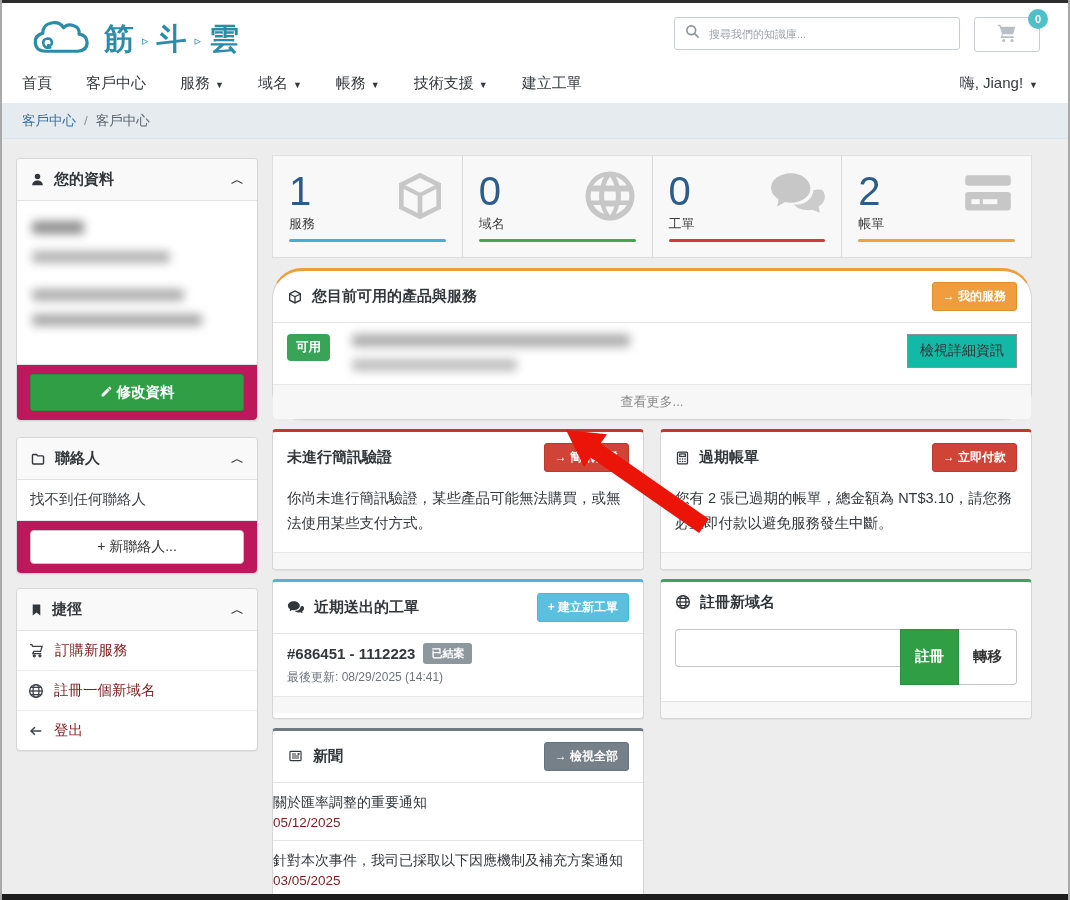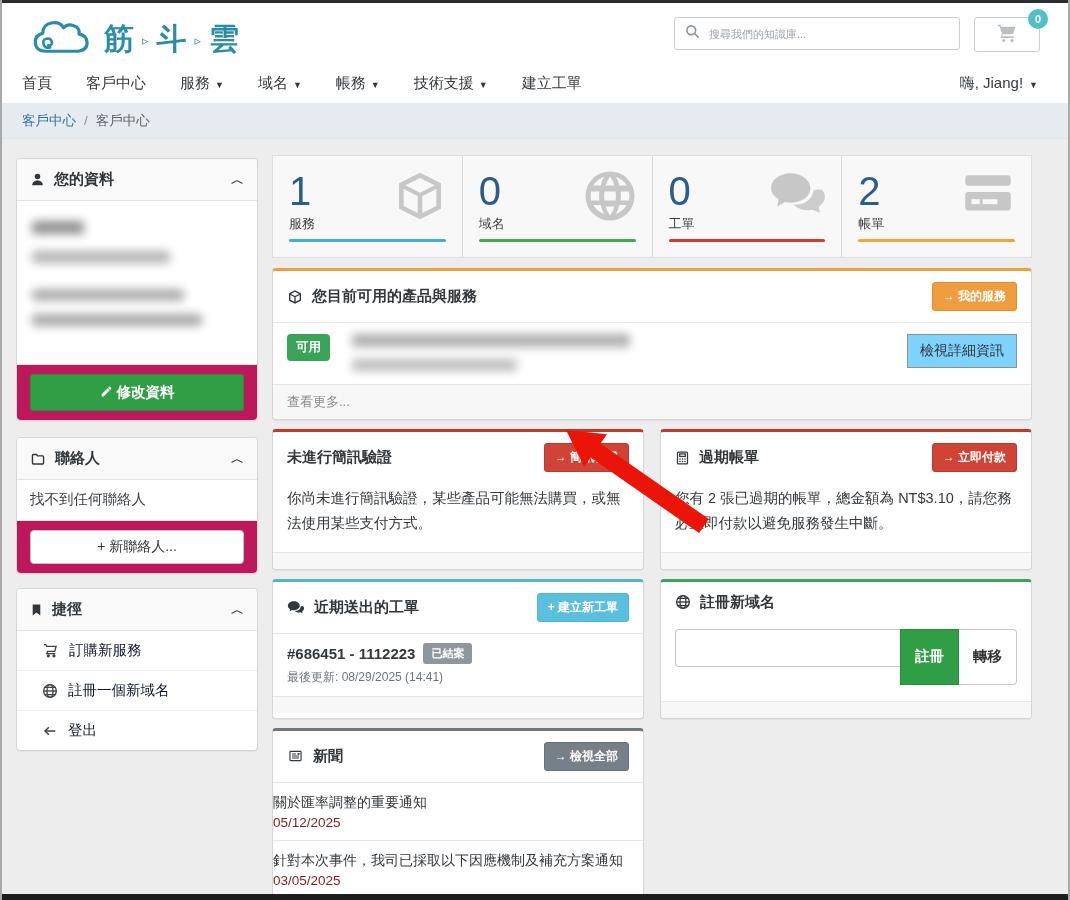--- a/index.html
+++ b/index.html
@@ -55,66 +55,66 @@
   .hicon { color:#32373b; display:inline-flex; }
 
   
   .btn { display:inline-flex; align-items:center; justify-content:center; gap:4px; border-radius:3px;
     font-size:12px; font-weight:bold; padding:5px 10px; cursor:pointer; border:1px solid transparent; white-space:nowrap; }
   .btn-orange { background:#ef9d3e; border-color:#e08f2f; color:#fff; }
   .btn-red { background:#cf4436; border-color:#b93a2d; color:#fff; }
   .btn-lblue { background:#5bc0de; border-color:#46b8da; color:#fff; }
   .btn-dgray { background:#768089; border-color:#68727a; color:#fff; }
   .btn-green-lg { background:#2f9e44; border-color:#28903c; color:#fff; font-size:14.5px; padding:8px 12px; width:100%; }
-  .btn-outline { background:#7dd3fc; border:1px solid #8f8f8f; color:#333; font-size:14px; font-weight:normal; padding:7px 12px;margin-left:11px; }
+  .btn-outline { background:#14b8a6; border:1px solid #8f8f8f; color:#333; font-size:14px; font-weight:normal; padding:7px 12px;margin-left:11px; }
   .btn-outline-lg { background:#fff; border:1px solid #c4c4c4; color:#333; font-size:14px; font-weight:normal;
     padding:7px 12px; width:100%; border-radius:4px; }
 
   
   .sidebar { position:absolute; left:14px; top:158px; width:242px; }
   .side-panel { margin-bottom:16px; }
   .side-header { display:flex; align-items:center; gap:9px; background:#f9f9f9; padding:11px 13px;
     font-size:15px; font-weight:bold; color:#32373b; border-bottom:1px solid #e3e3e3; border-radius:4px 4px 0 0; }
   .side-header .spacer { flex:1; }
   .chev { color:#444; font-size:13px; cursor:pointer; }
   .profile-body { padding:12px 15px 20px; }
   .blur { filter:blur(5px); border-radius:3px; }
   .profile-body .l1 { width:52px; height:13px; background:#8f8f8f; margin-top:8px; }
   .profile-body .l2 { width:138px; height:12px; background:#b3b3b3; margin-top:17px; }
   .profile-body .l3 { width:152px; height:12px; background:#adadad; margin-top:26px; }
   .profile-body .l4 { width:170px; height:12px; background:#a8a8a8; margin-top:13px; margin-bottom:18px; }
   .side-footer { border-top:1px solid #e3e3e3; padding:9px 13px; background:#be185d; border-radius:0 0 4px 4px; }
   .contacts-empty { padding:10px 13px 11px; font-size:14.5px; color:#3a3f44; border-bottom:1px solid #e9e9e9; }
-  .shortcut-item { display:flex; align-items:center; gap:10px; padding:10px 25px; font-size:14.5px;
-    color:#0f172a; border-bottom:1px solid #ececec; cursor:pointer; }
+  .shortcut-item { display:flex; align-items:center; gap:10px; padding:10px 11px; font-size:14.5px;
+    color:#7f1d1d; border-bottom:1px solid #ececec; cursor:pointer; }
   .shortcut-item:last-child { border-bottom:none; }
   .shortcut-item .sicon { color:#3c4247; display:inline-flex; }
 
   
   .main { position:absolute; left:270px; top:155px; width:760px; }
 
   .stats-row { display:flex; background:#f8f8f8; border:1px solid #dedede; height:103px; }
   .stat { flex:1; position:relative; padding:14px 16px 0; }
   .stat + .stat { border-left:1px solid #d8d8d8; }
   .stat-value { font-size:40px; color:#2b5c8a; line-height:1.05; font-weight:normal; }
   .stat-label { font-size:13px; color:#3c3c3c; margin-top:3px; }
   .stat-bar { height:3px; margin-top:6px; border-radius:2px; }
   .bar-blue { background:#41aede; } .bar-green { background:#46a84c; }
   .bar-red { background:#d43a2f; } .bar-orange { background:#f2a33c; }
   .stat-icon { position:absolute; top:12px; right:14px; color:#c7c7c7; }
 
-  .products-panel { margin-top:10px; }
+  .products-panel { margin-top:10px;border-radius:30px; }
   .product-row { display:flex; align-items:flex-start; padding:11px 14px 13px; }
   .avail-badge { background:#39a457; color:#fff; font-size:12.5px; font-weight:bold;
     border-radius:4px; padding:5px 9px; }
   .prod-blur { margin-left:22px; }
   .prod-blur .p1 { width:278px; height:13px; background:#aeaeae; }
   .prod-blur .p2 { width:165px; height:12px; background:#bdbdbd; margin-top:12px; }
   .product-row .spacer { flex:1; }
-  .more-link { text-align:left; cursor:pointer; }
+  .more-link { text-align:center; cursor:pointer; }
 
   .two-col { display:flex; gap:16px; margin-top:9px; }
   .two-col .panel { width:372px; }
   .warn-body { padding:3px 14px 15px; font-size:14.5px; line-height:1.75; color:#33383c; }
   .strip { height:15px; }
 
   .ticket-row { padding:9px 14px 10px; border-top:1px solid #e6e6e6; }
   .ticket-title { font-size:15px; font-weight:bold; color:#33383c; display:flex; align-items:center; gap:8px; }
   .ticket-badge { background:#8d979e; color:#fff; font-size:11px; font-weight:bold; border-radius:3px; padding:3px 8px; }
   .ticket-updated { font-size:12px; color:#6e767d; margin-top:5px; }

